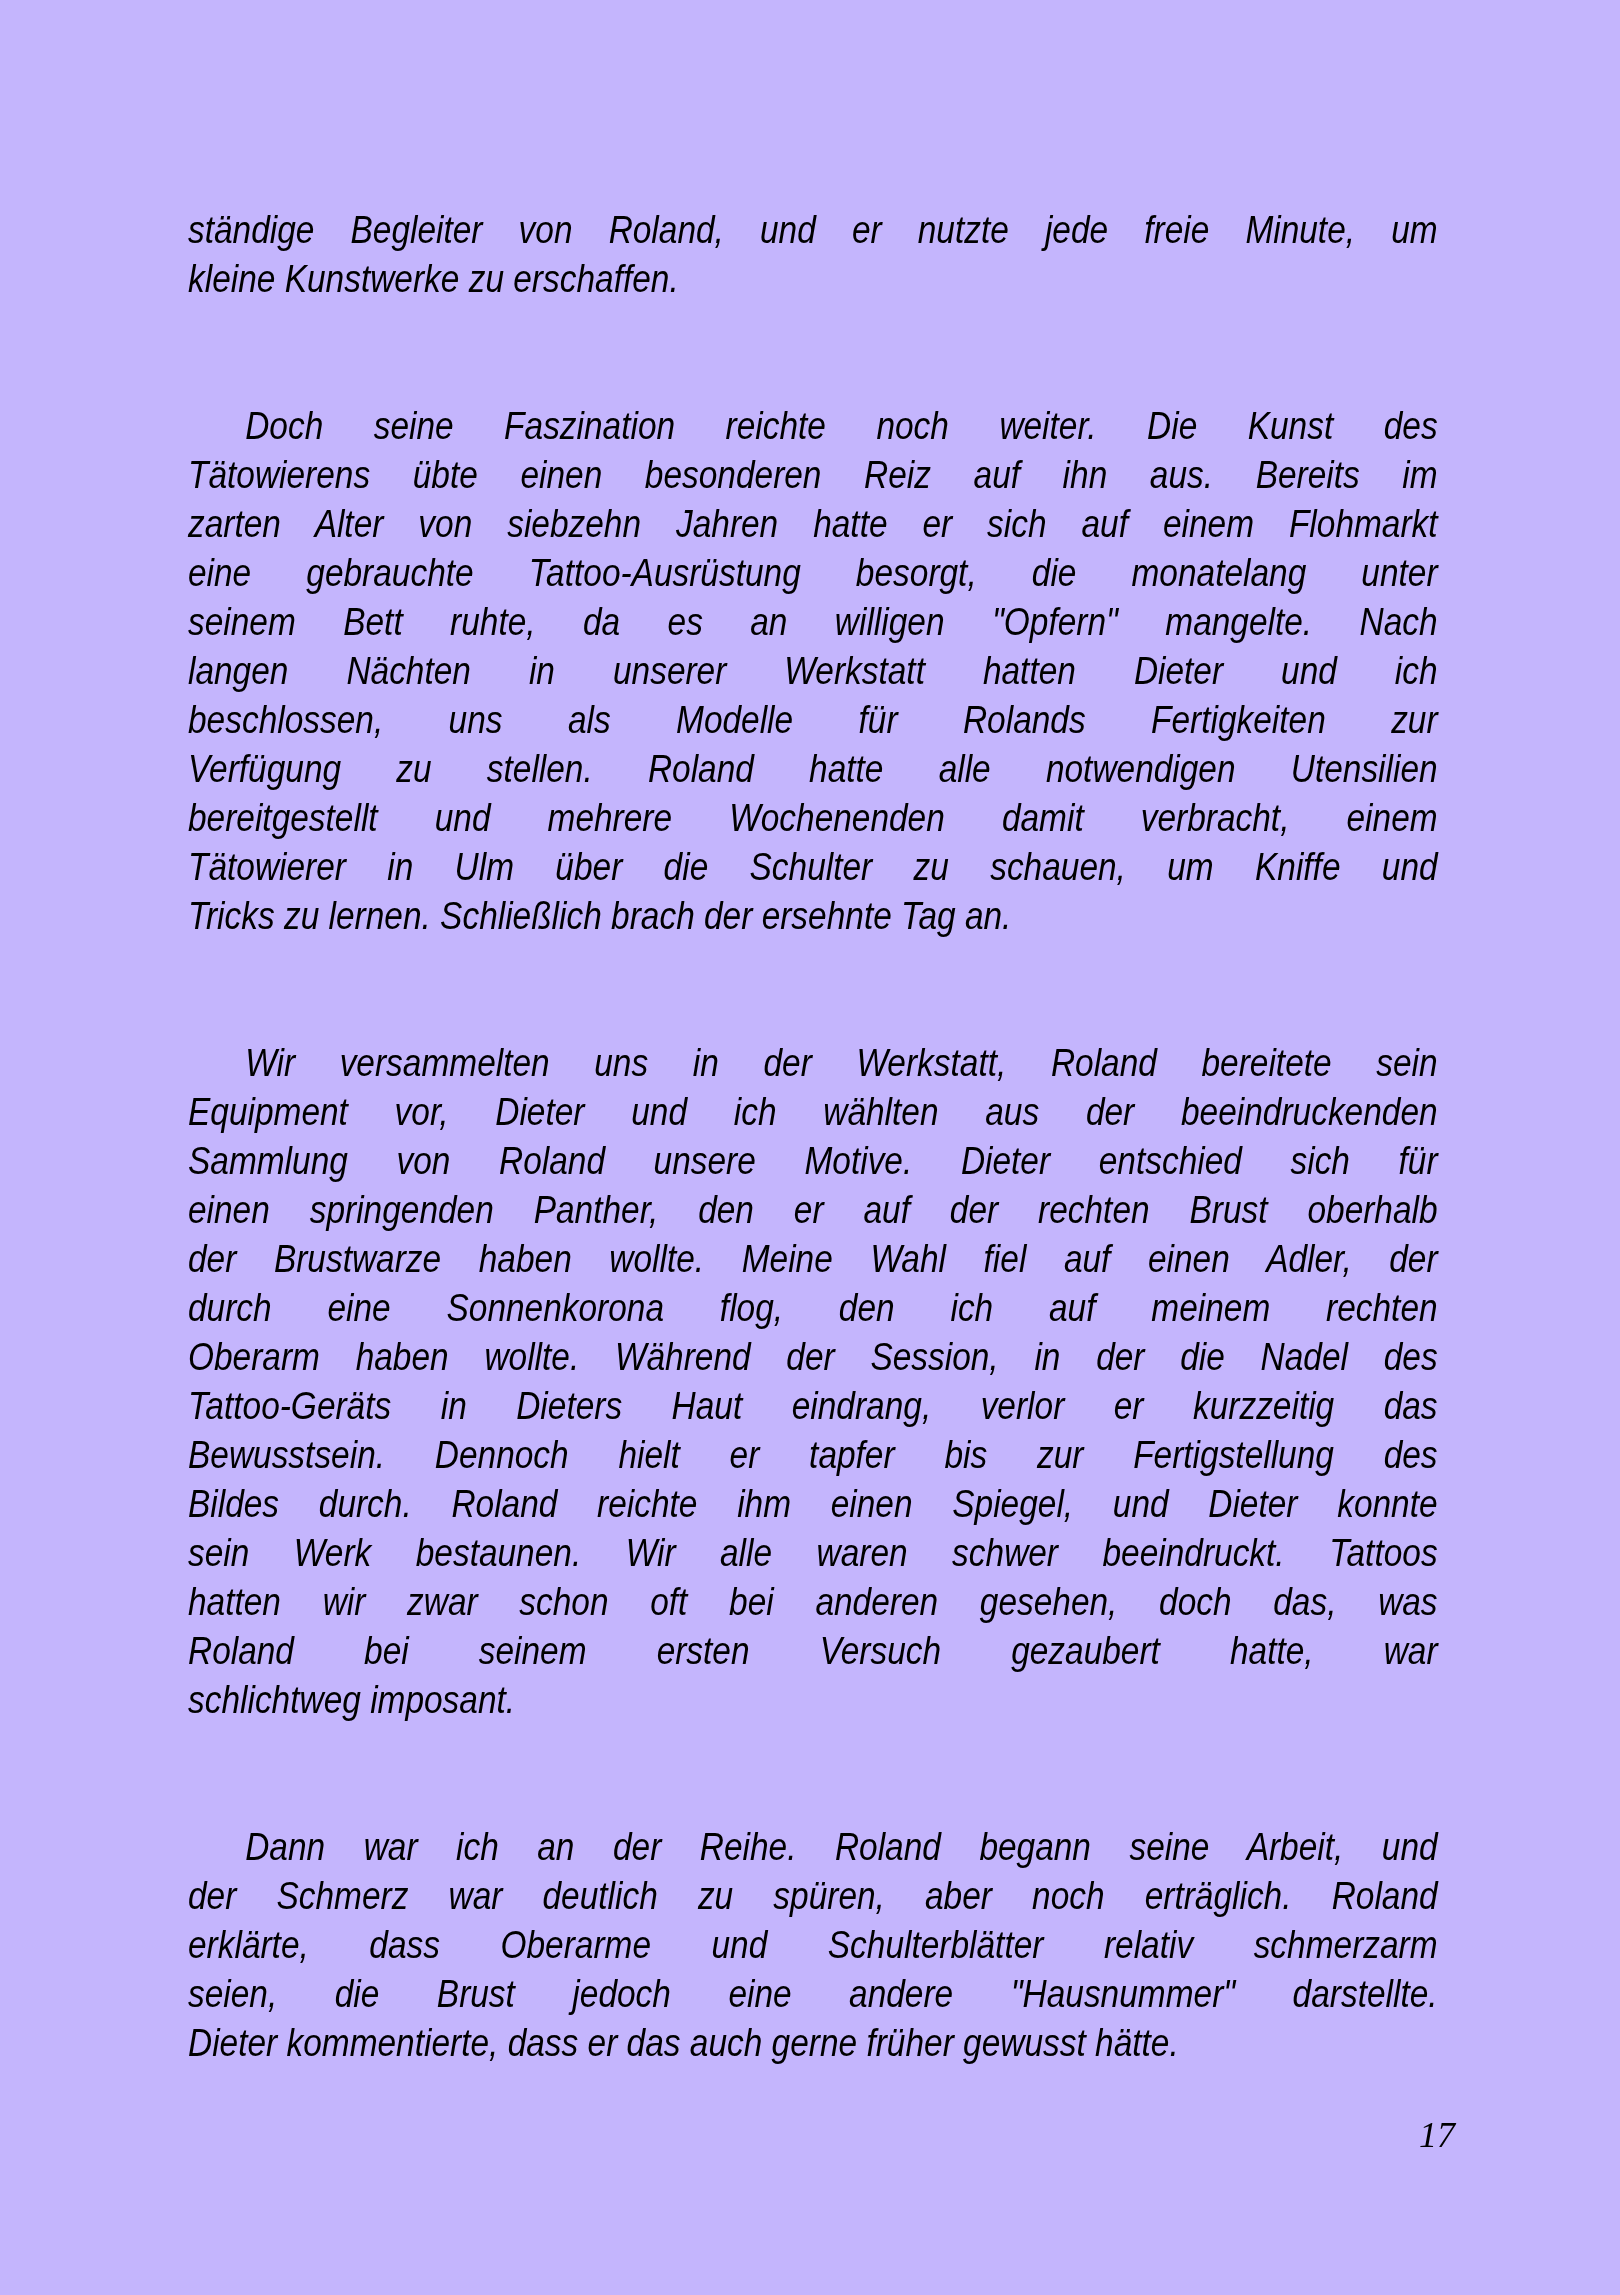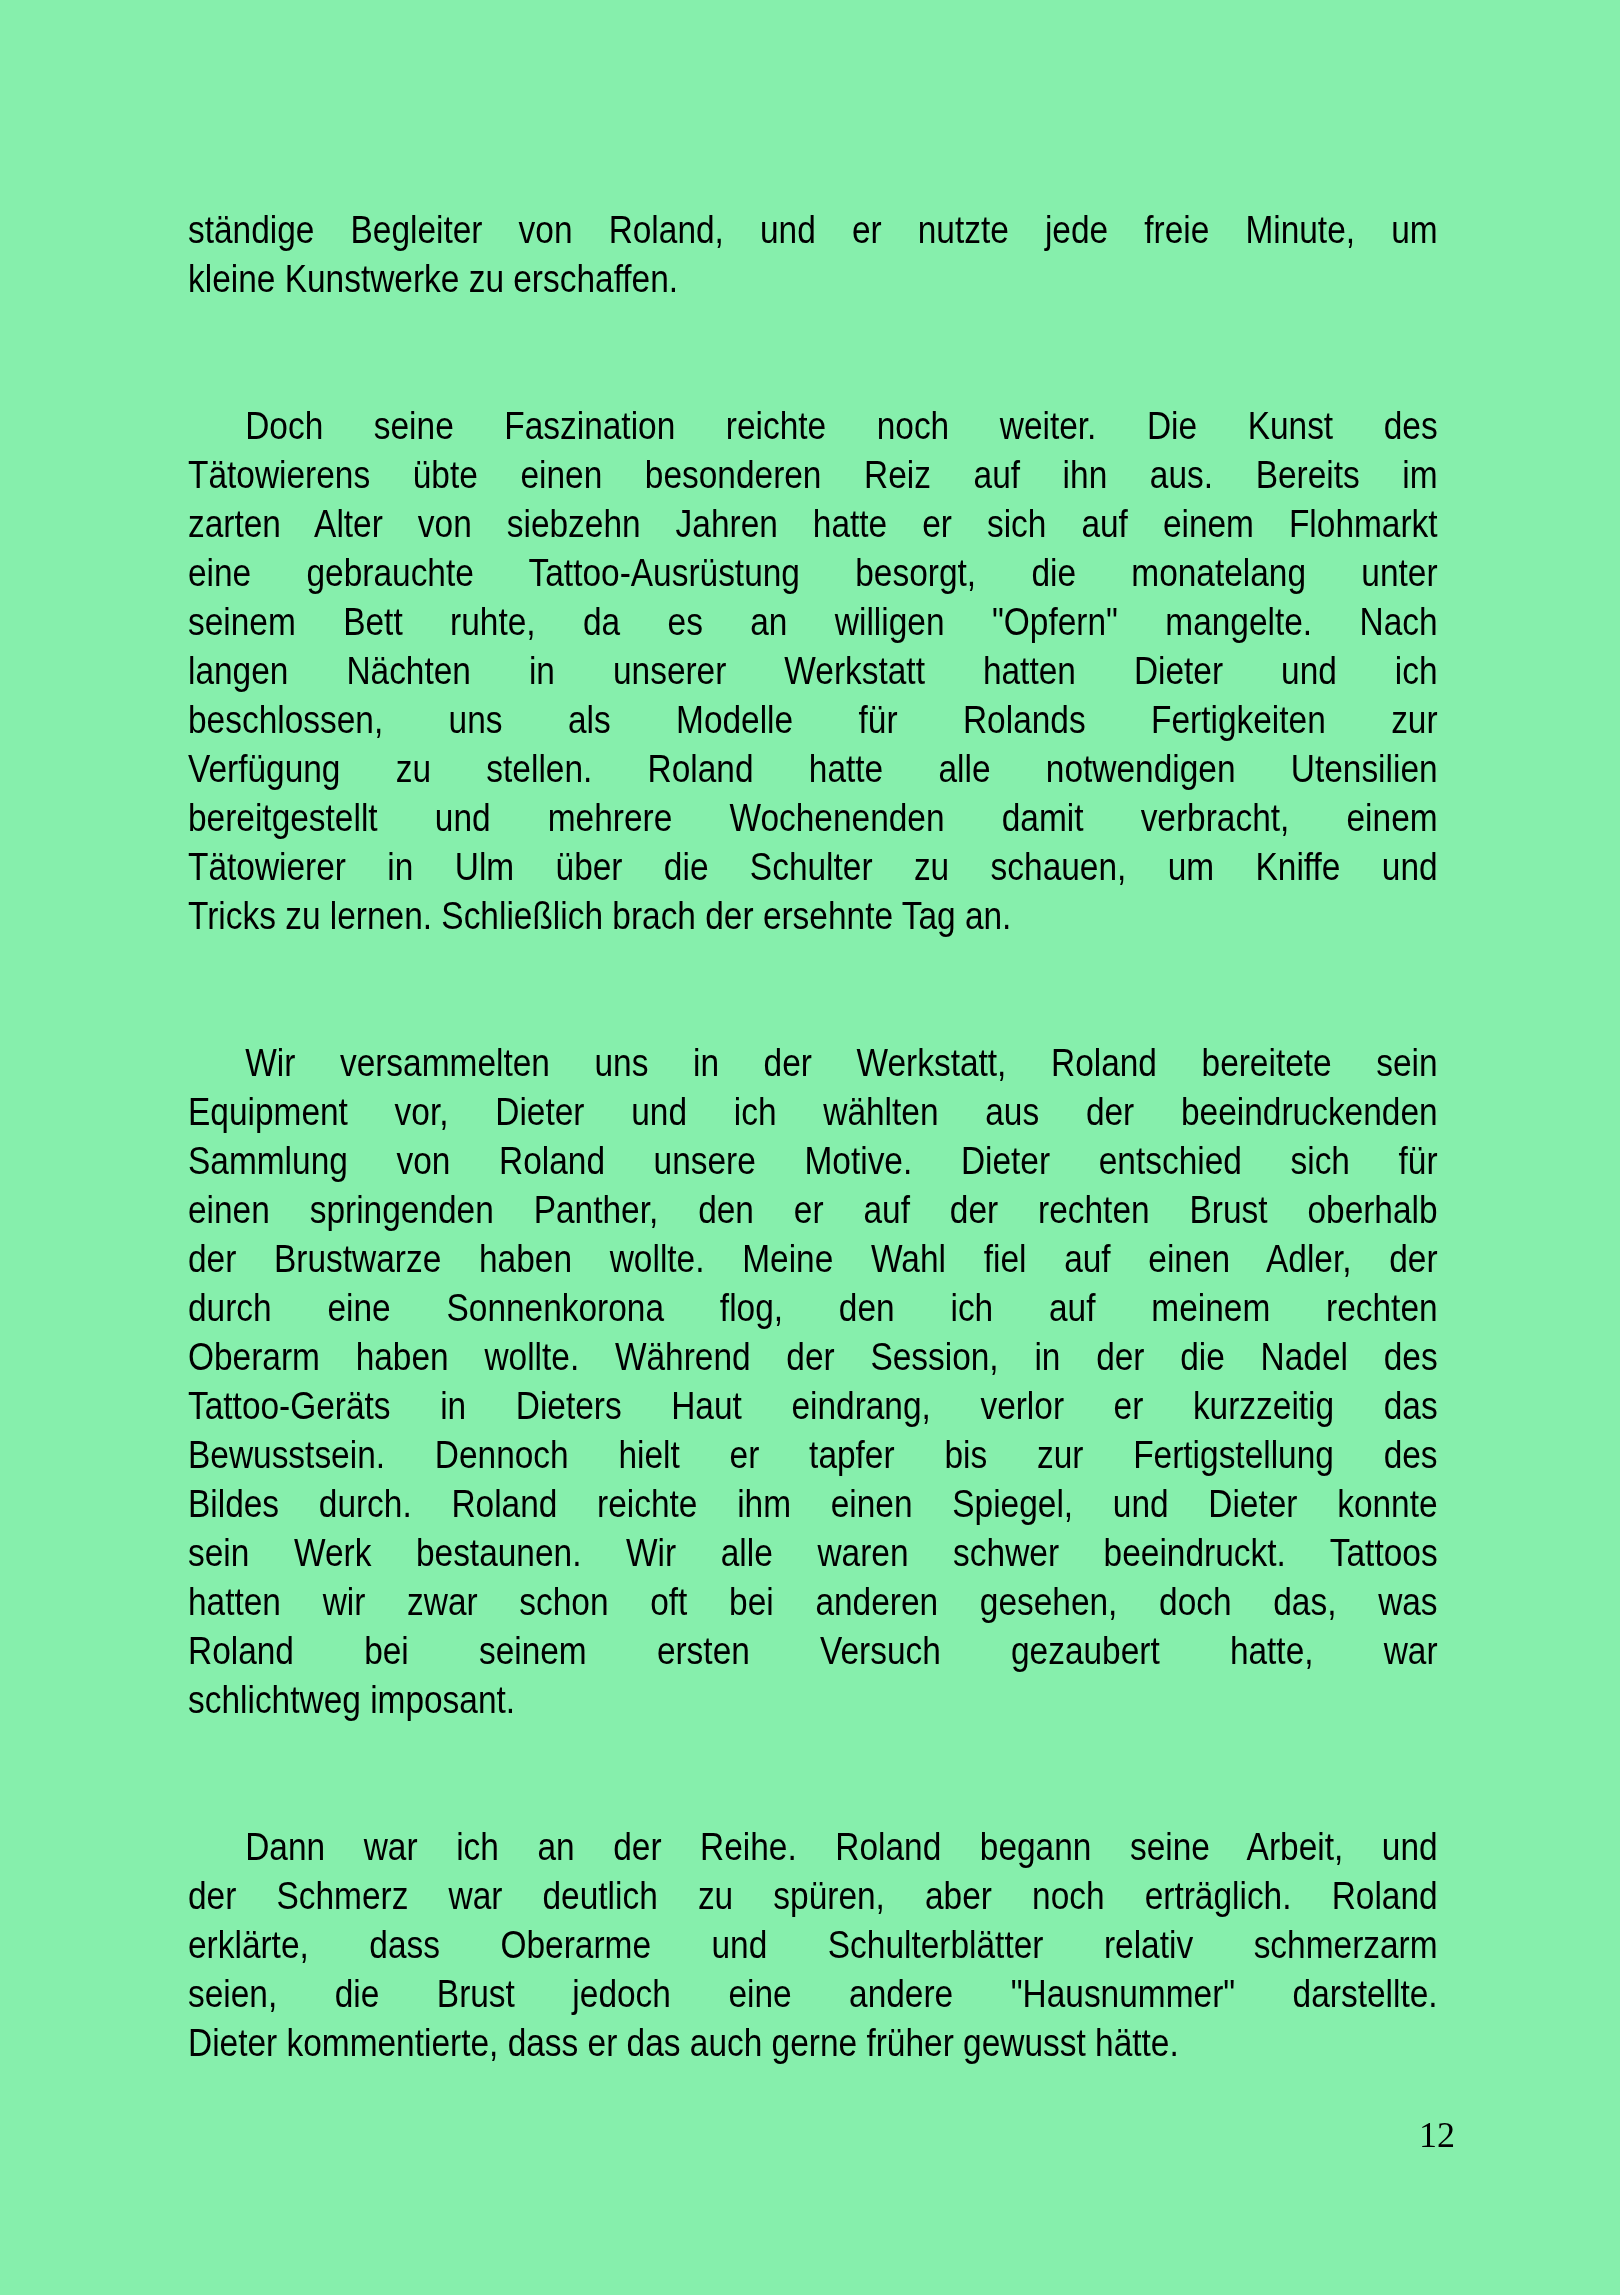--- a/index.html
+++ b/index.html
@@ -11,22 +11,23 @@
     width: 1620px;
     height: 2295px;
     position: relative;
     font-family: "Liberation Sans", sans-serif;
   }
   .page {
     position: absolute;
     left: 0; top: 0;
     width: 1620px;
     height: 2295px;
-    background: #86efac;
+    background: #c4b5fd;
     overflow: hidden;
+    font-style: italic;
   }
   
   .text-block {
     position: absolute;
     left: 188px;
     top: 206px;
     width: 1420px;
     transform: scaleX(0.88);
     transform-origin: 0 0;
     color: #000000;
@@ -100,15 +101,15 @@
         <div class="line last">schlichtweg imposant.</div>
       </div>
       <div class="paragraph indented">
         <div class="line">Dann war ich an der Reihe. Roland begann seine Arbeit, und</div>
         <div class="line">der Schmerz war deutlich zu spüren, aber noch erträglich. Roland</div>
         <div class="line">erklärte, dass Oberarme und Schulterblätter relativ schmerzarm</div>
         <div class="line">seien, die Brust jedoch eine andere "Hausnummer" darstellte.</div>
         <div class="line last">Dieter kommentierte, dass er das auch gerne früher gewusst hätte.</div>
       </div>
     </div>
-  <div class="page-number">12</div>
+  <div class="page-number">17</div>
 </div>
 
 
 </body></html>

